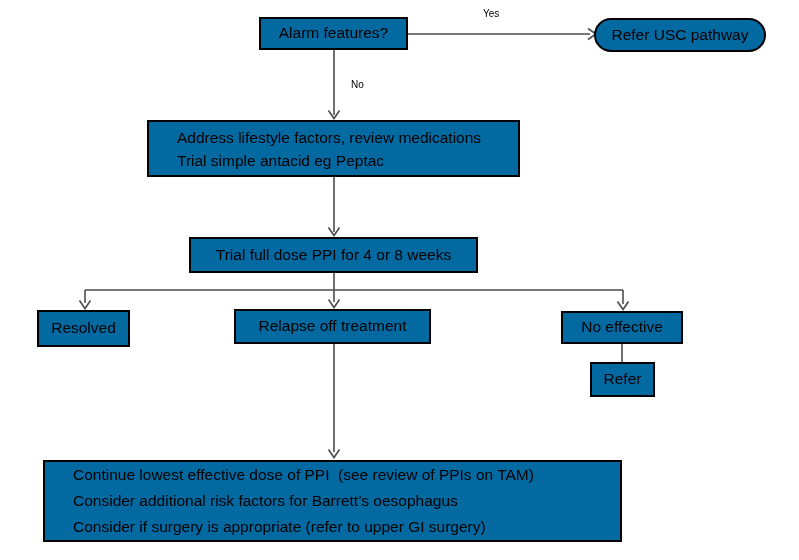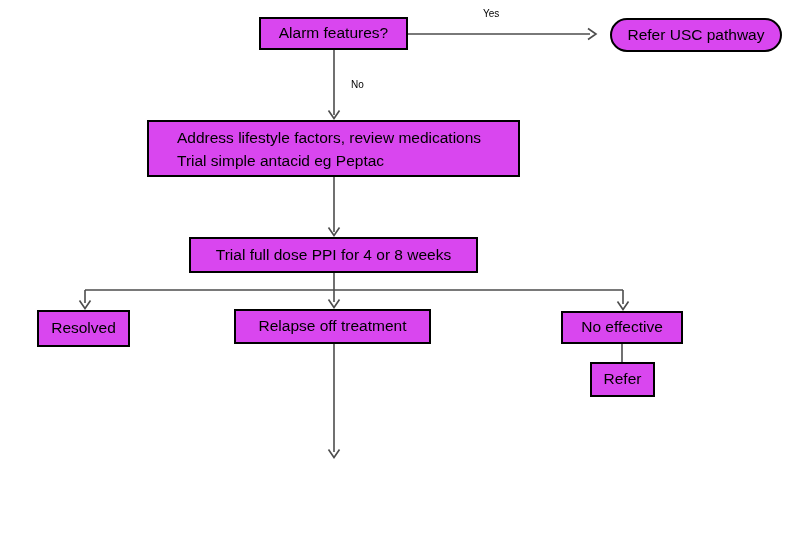--- a/index.html
+++ b/index.html
@@ -19,33 +19,33 @@
   .connectors {
     position: absolute;
     left: 0;
     top: 0;
     width: 799px;
     height: 560px;
   }
   .node {
     position: absolute;
     box-sizing: border-box;
-    background: #d946ef;
+    background: #0369a1;
     border: 2px solid #000000;
     font-size: 15.5px;
     line-height: 1.2;
     display: flex;
     flex-direction: column;
     justify-content: center;
   }
   .node.center { align-items: center; text-align: center; }
   .node.left   { align-items: flex-start; text-align: left; padding-left: 28px; padding-right: 4px; }
   .node .line  { white-space: pre; }
   .node-alarm       { left: 259px; top: 17px;  width: 149px; height: 33px; }
-  .node-refer-usc   { left: 610px; top: 18px;  width: 172px; height: 34px; border-radius: 17px; }
+  .node-refer-usc   { left: 594px; top: 18px;  width: 172px; height: 34px; border-radius: 17px; }
   .node-lifestyle   { left: 147px; top: 120px; width: 373px; height: 57px; line-height: 23px; }
   .node-ppi-trial   { left: 189px; top: 237px; width: 289px; height: 36px; }
   .node-resolved    { left: 37px;  top: 310px; width: 93px;  height: 37px; }
   .node-relapse     { left: 234px; top: 309px; width: 197px; height: 35px; }
   .node-no-response { left: 561px; top: 311px; width: 122px; height: 33px; }
   .node-refer       { left: 590px; top: 362px; width: 65px;  height: 35px; }
   .node-continue    { left: 43px;  top: 460px; width: 579px; height: 82px; line-height: 26px; }
   .edge-label {
     position: absolute;
     font-size: 10px;
@@ -116,17 +116,22 @@
   </div>
 
   <div class="node center node-no-response">
     <span class="line">No effective</span>
   </div>
 
   <div class="node center node-refer">
     <span class="line">Refer</span>
   </div>
 
+  <div class="node left node-continue">
+    <div class="line">Continue lowest effective dose of PPI  (see review of PPIs on TAM)</div>
+    <div class="line">Consider additional risk factors for Barrett’s oesophagus</div>
+    <div class="line">Consider if surgery is appropriate (refer to upper GI surgery)</div>
+  </div>
 
   <span class="edge-label edge-label-yes">Yes</span>
   <span class="edge-label edge-label-no">No</span>
 
 </div>
 
 </body></html>

